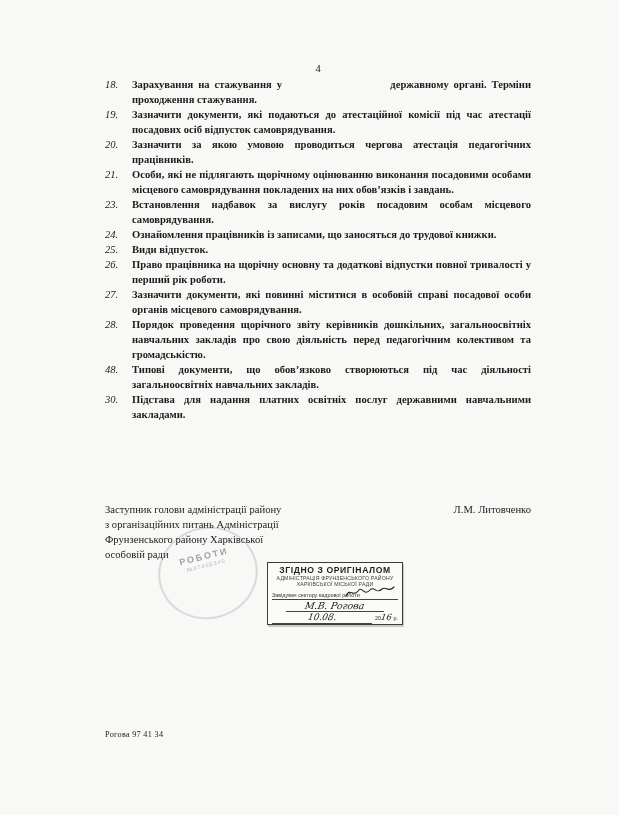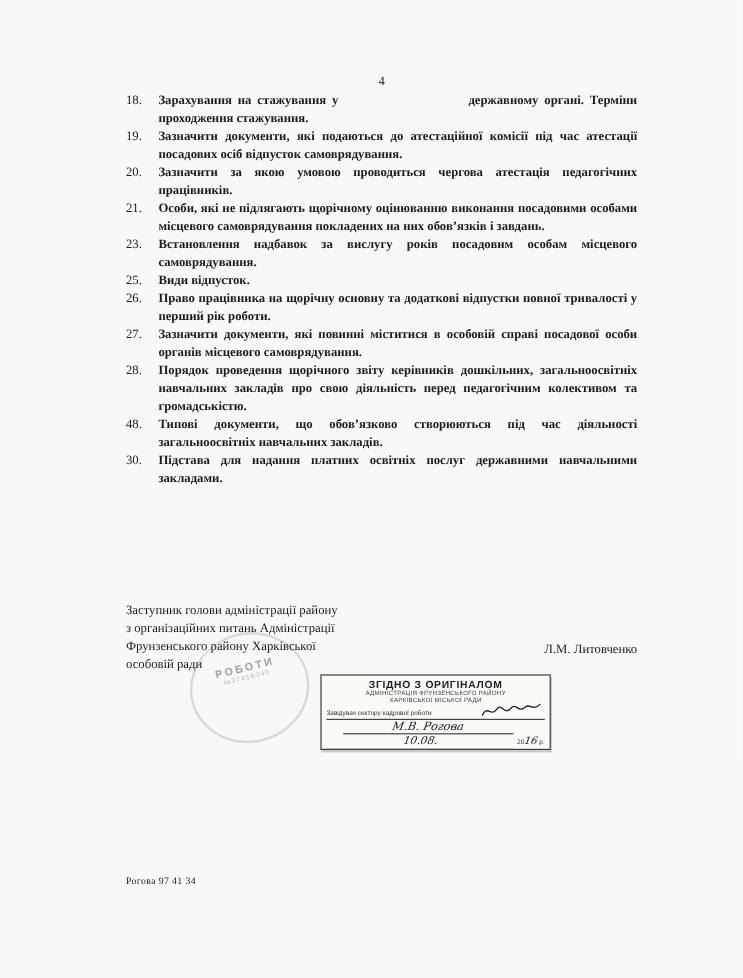--- a/index.html
+++ b/index.html
@@ -27,39 +27,40 @@
     margin-bottom: 1px;
   }
   .list-item {
     display: flex;
     font-size: 10.6px;
     line-height: 15px;
   }
   .list-item .num {
     flex: 0 0 27px;
     width: 27px;
+    font-style: italic;
   }
   .list-item .txt {
     flex: 1 1 auto;
     text-align: justify;
     font-weight: bold;
   }
   .sig-block {
     position: absolute;
     left: 105px;
     top: 502px;
     width: 426px;
     display: flex;
-    align-items: center;
+    align-items: flex-start;
     justify-content: space-between;
     font-size: 10.6px;
     line-height: 15px;
   }
   .sig-left div { white-space: nowrap; }
-  .sig-name { white-space: nowrap; padding-bottom: 1px; margin-top: 20px; }
+  .sig-name { white-space: nowrap; padding-bottom: 1px; }
   
   .round-stamp {
     position: absolute;
     left: 158px;
     top: 527px;
     width: 100px;
     height: 92px;
     border: 2px solid rgba(108, 108, 118, 0.22);
     border-radius: 50%;
     transform: rotate(-14deg);
@@ -82,21 +83,21 @@
     font-size: 5.5px;
     letter-spacing: 1px;
     color: rgba(85, 85, 95, 0.40);
     margin-top: 1px;
   }
   
   .rect-stamp {
     position: absolute;
     left: 267px;
     top: 562px;
-    width: 192px;
+    width: 136px;
     height: 63px;
     border: 1.5px solid #3c3c3c;
     box-shadow: 1px 2px 0 rgba(60,60,60,0.25);
     background: rgba(250, 250, 248, 0.65);
     font-family: "Liberation Sans", sans-serif;
     padding: 3px 4px 2px 4px;
     color: #2c2c2c;
   }
   .rect-stamp .st-title {
     text-align: center;
@@ -190,20 +191,24 @@
           <span class="num">20.</span>
           <span class="txt">Зазначити за якою умовою проводиться чергова атестація педагогічних працівників.</span>
         </div>
         <div class="list-item">
           <span class="num">21.</span>
           <span class="txt">Особи, які не підлягають щорічному оцінюванню виконання посадовими особами місцевого самоврядування покладених на них обов’язків і завдань.</span>
         </div>
         <div class="list-item">
           <span class="num">23.</span>
           <span class="txt">Встановлення надбавок за вислугу років посадовим особам місцевого самоврядування.</span>
+        </div>
+        <div class="list-item">
+          <span class="num">24.</span>
+          <span class="txt">Ознайомлення працівників із записами, що заносяться до трудової книжки.</span>
         </div>
         <div class="list-item">
           <span class="num">25.</span>
           <span class="txt">Види відпусток.</span>
         </div>
         <div class="list-item">
           <span class="num">26.</span>
           <span class="txt">Право працівника на щорічну основну та додаткові відпустки повної тривалості у перший рік роботи.</span>
         </div>
         <div class="list-item">

